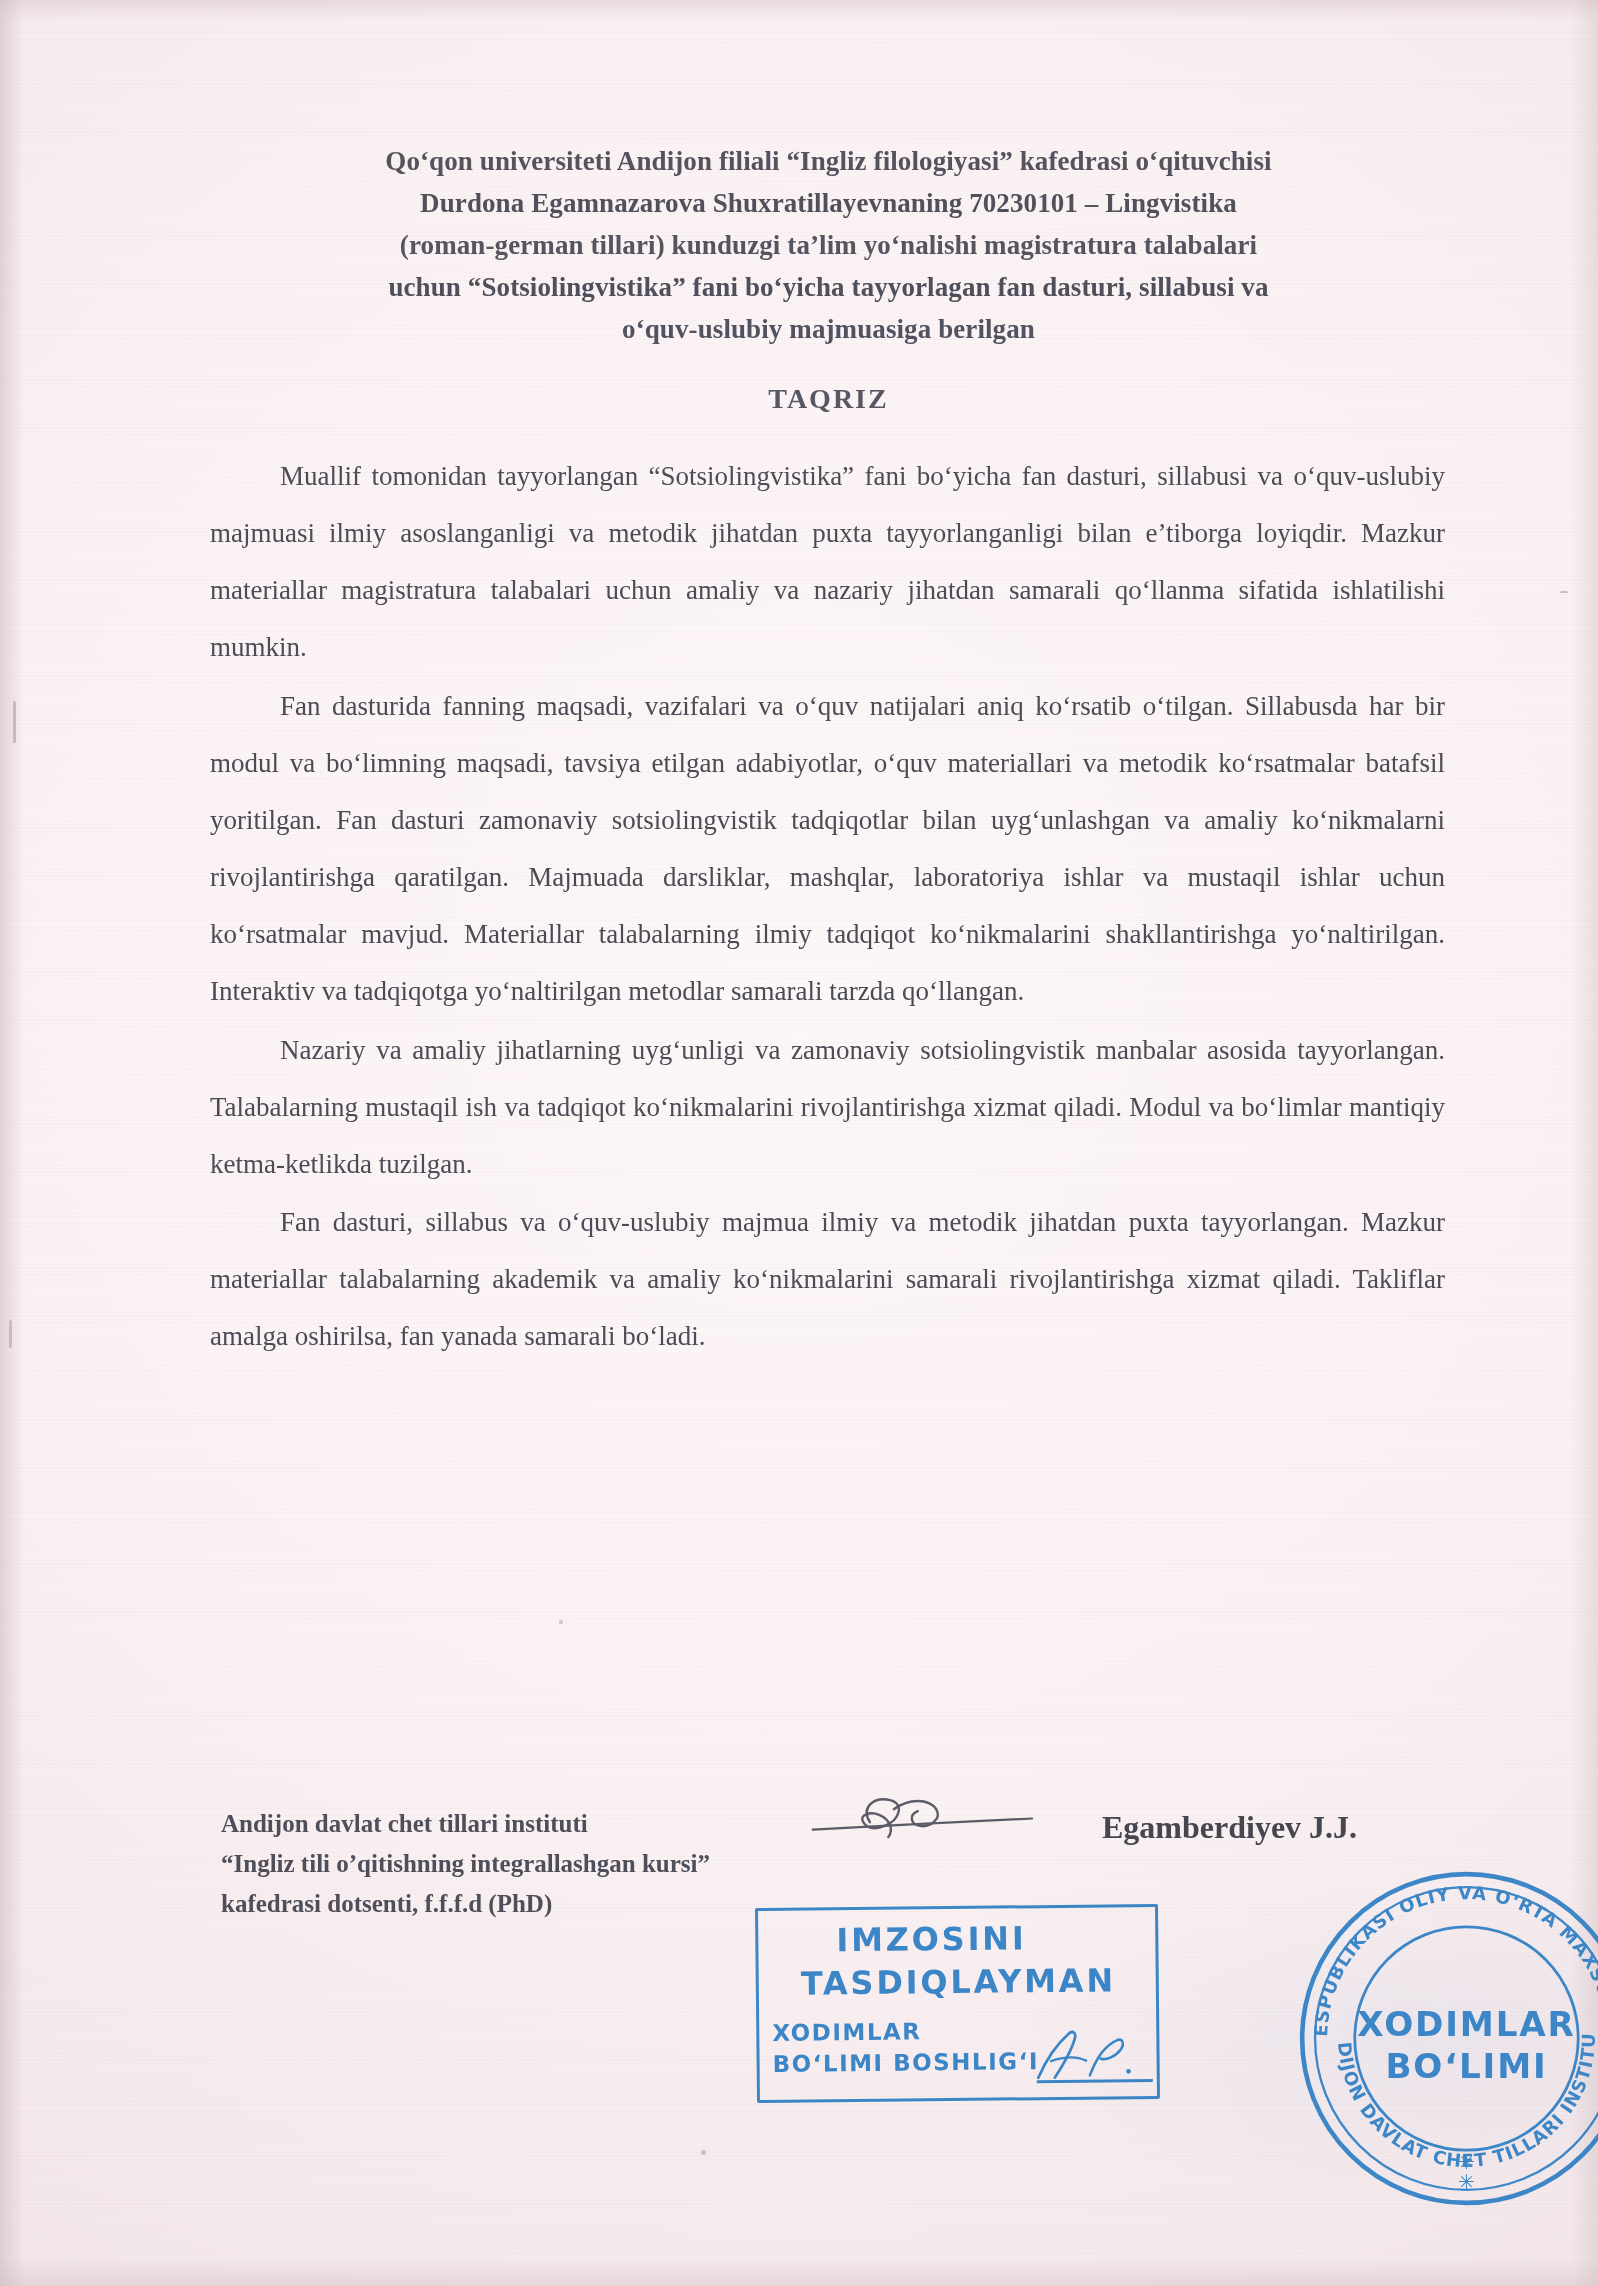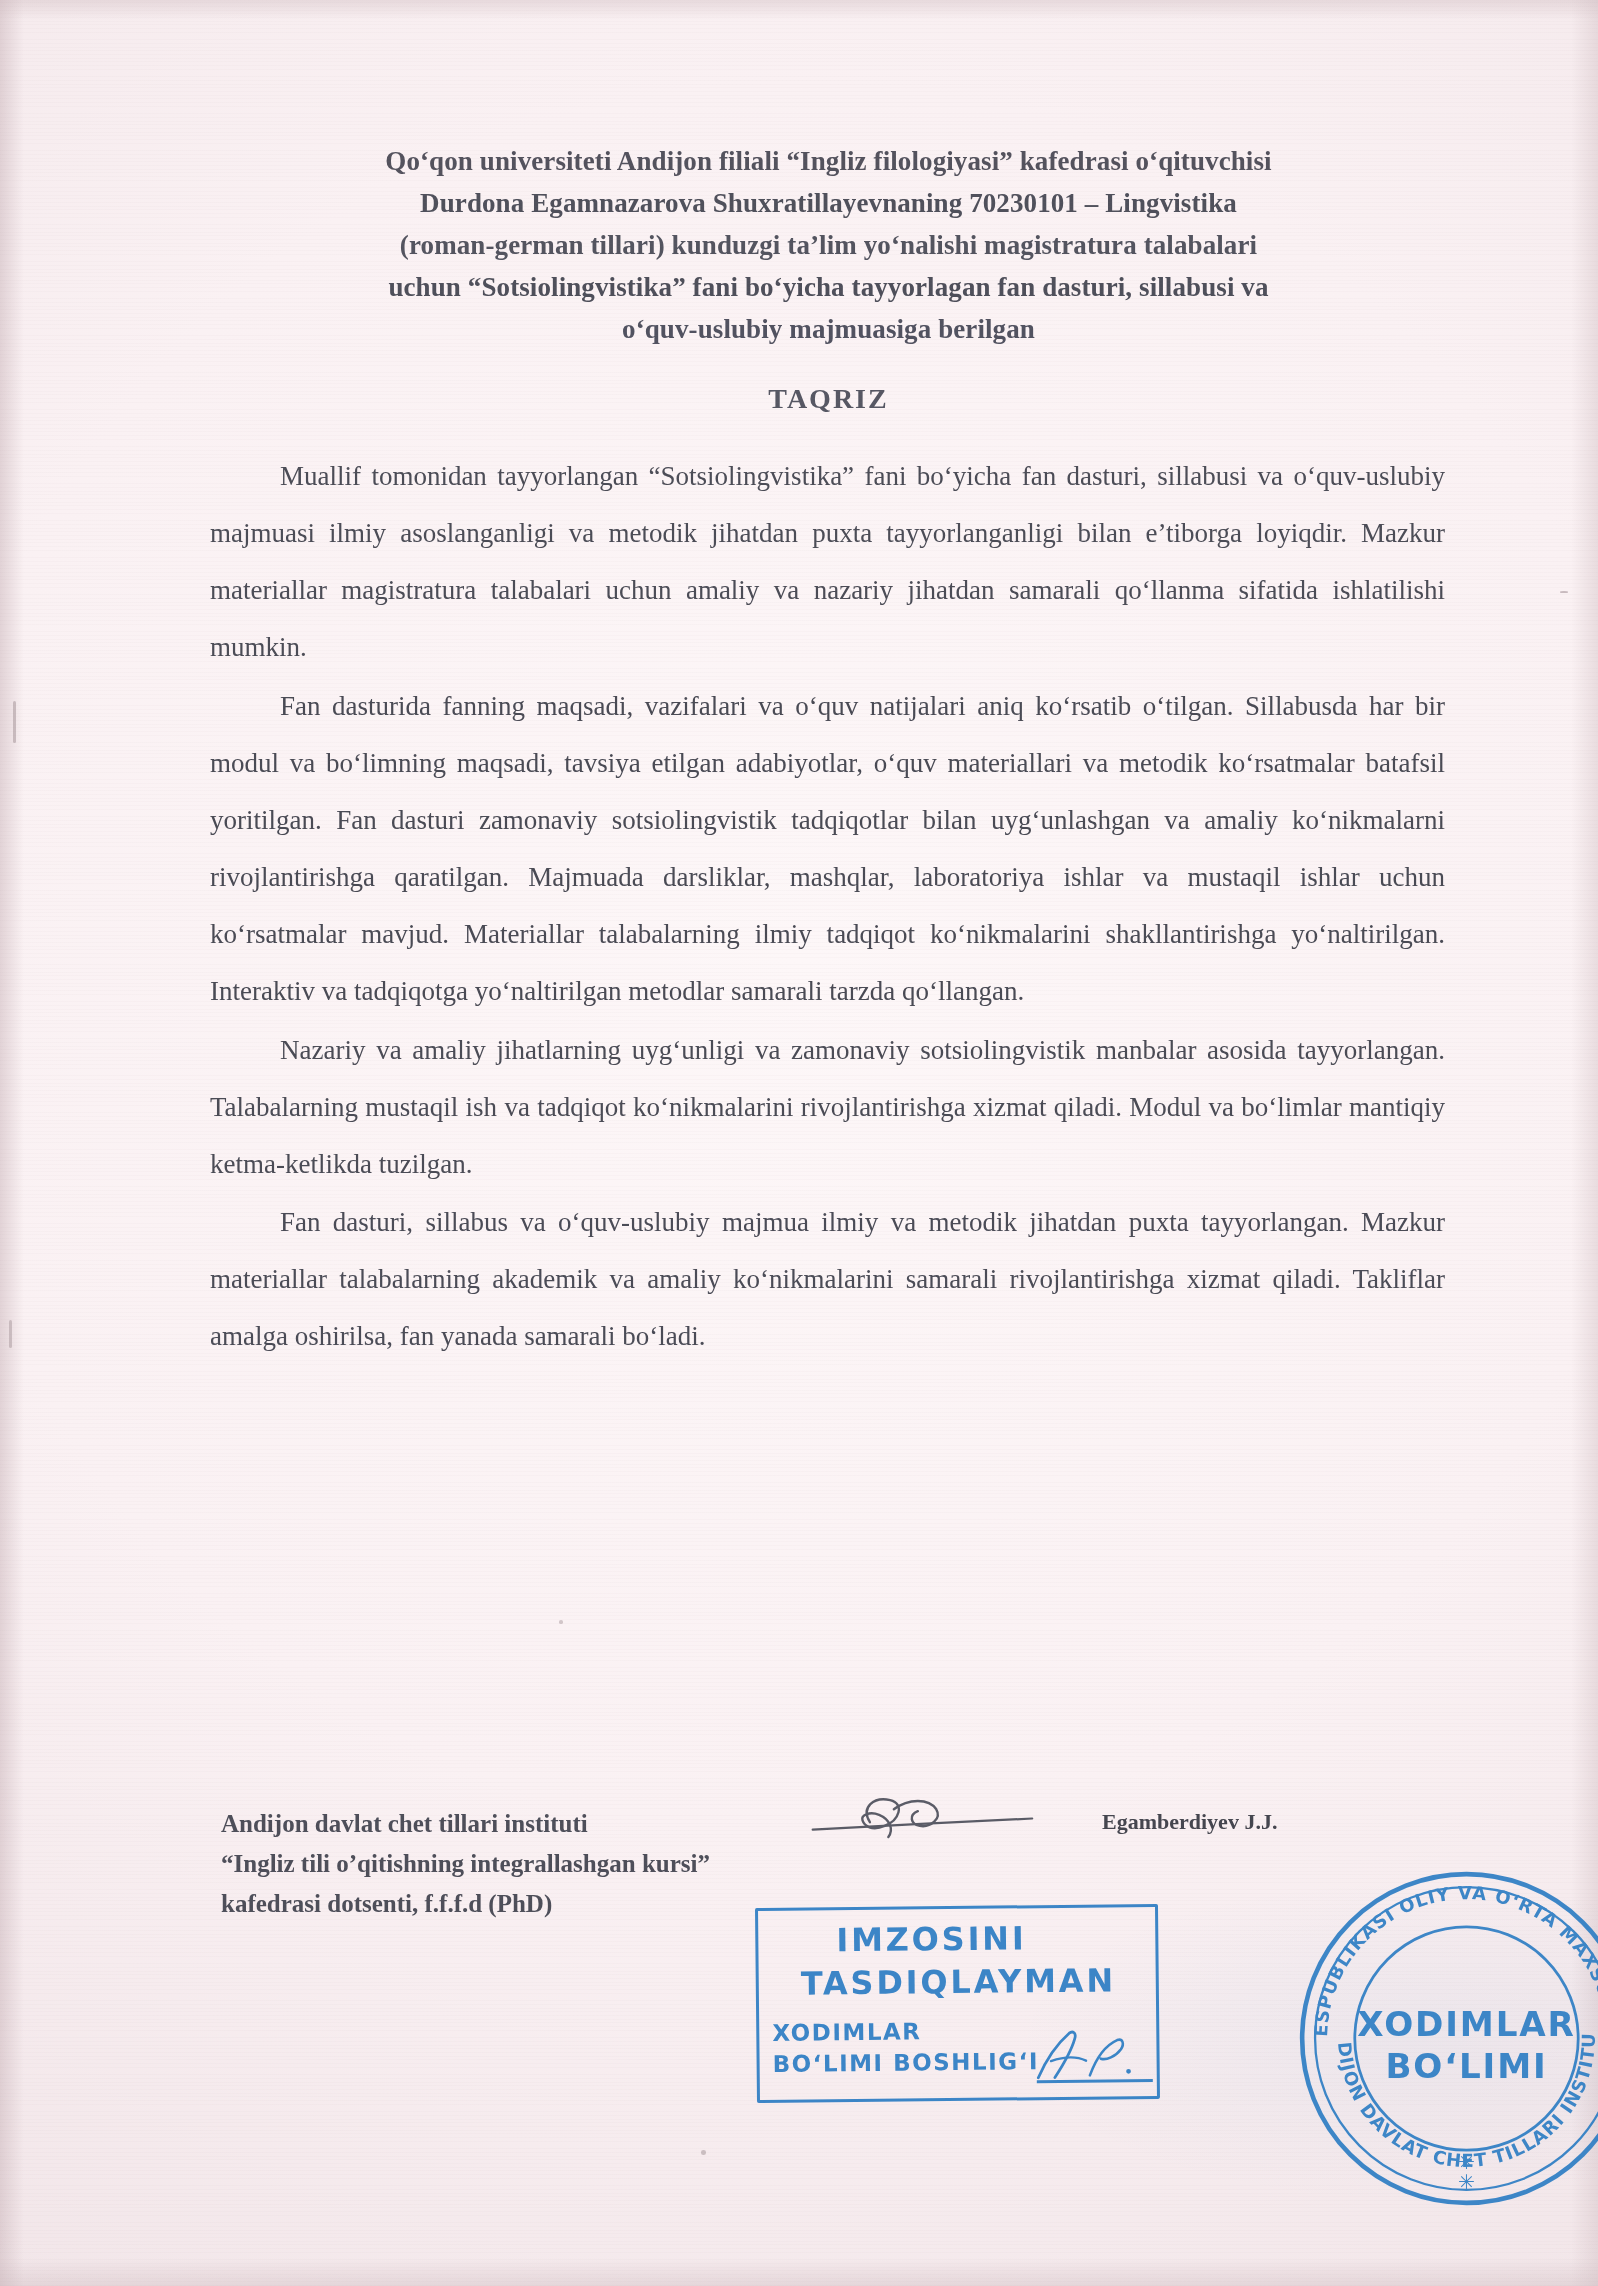--- a/index.html
+++ b/index.html
@@ -117,21 +117,21 @@
     color: #4d4e59;
     white-space: nowrap;
   }
   .sig-line { display: block; }
 
   .sig-name {
     position: absolute;
     left: 892px;
     top: 1809px;
     font-weight: bold;
-    font-size: 22px;
+    font-size: 32px;
     color: #45464f;
     white-space: nowrap;
     z-index: 3;
   }
 
   
   .handsig {
     position: absolute;
     left: 595px;
     top: 1789px;

